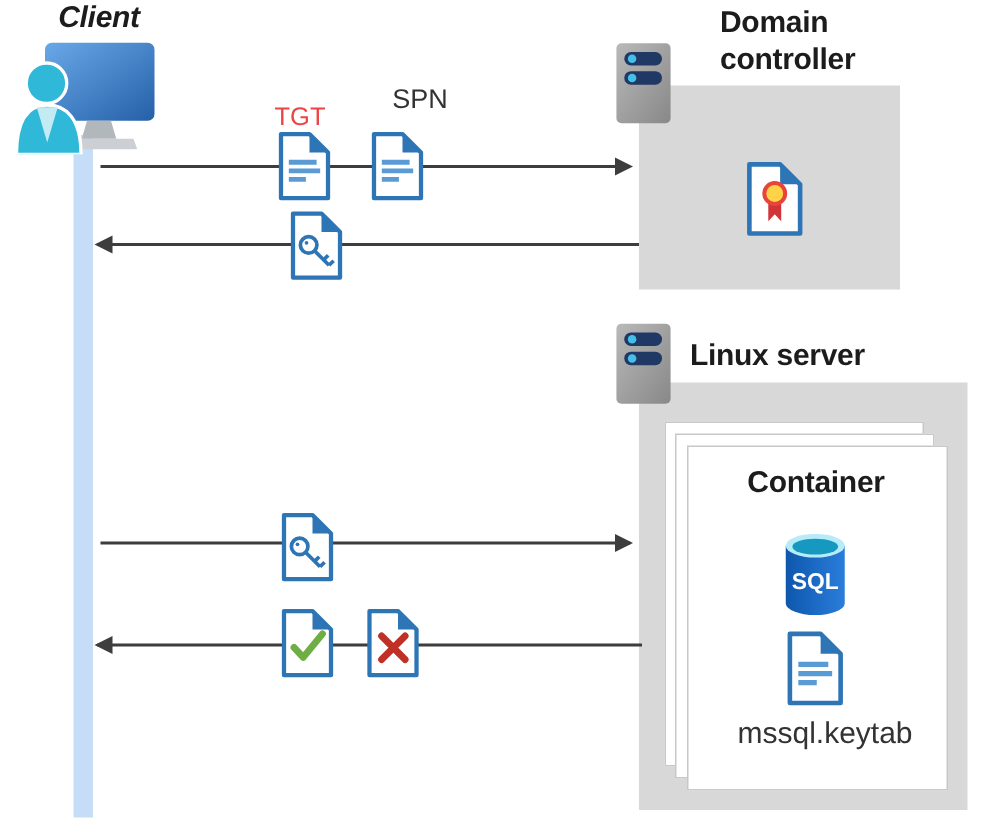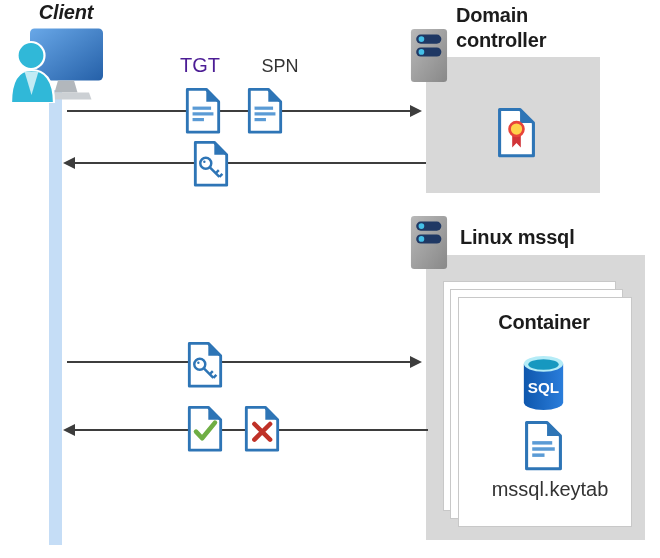--- a/index.html
+++ b/index.html
@@ -34,29 +34,29 @@
 
   
   .doc { z-index:4; }
   .doc svg { display:block; width:100%; height:auto; }
   .doc-tgt  { left:184px; top:87px;  width:38px; }
   .doc-spn  { left:246px; top:87px;  width:38px; }
   .doc-key1 { left:192px; top:140px; width:38px; }
   .doc-key2 { left:186px; top:341px; width:38px; }
   .doc-ok   { left:186px; top:405px; width:38px; }
   .doc-deny { left:243px; top:405px; width:38px; }
-  .tgt-label { left:172px; top:54px; width:56px; font-size:20px; color:#4c1d95; }
+  .tgt-label { left:172px; top:68px; width:56px; font-size:17px; color:#ef4444; }
   .spn-label { left:252px; top:56px; width:56px; font-size:18px; color:#333; }
   .caption   { left:132px; top:465px; width:200px; font-size:19px; color:#404040; }
 
   
   .panel { background:#d8d8d8; z-index:0; }
   .dc-panel { left:426px; top:57px; width:174px; height:136px; }
   .dc-server { left:410px; top:27px; width:38px; height:57px; z-index:3; }
-  .dc-label { left:456px; top:3px; width:150px; font-size:20px; line-height:25px; z-index:5; }
+  .dc-label { left:480px; top:3px; width:150px; font-size:20px; line-height:25px; z-index:5; }
   .cert-doc { left:496px; top:107px; width:41px; z-index:1; }
 
   
   .lx-panel { left:426px; top:255px; width:219px; height:285px; }
   .lx-server { left:410px; top:214px; width:38px; height:57px; z-index:3; }
   .lx-label { left:460px; top:226px; width:185px; font-size:20px; z-index:5; }
   .card { background:#ffffff; border:1px solid #c8c8c8; width:171px; height:228px; }
   .card-back  { left:443px; top:281px; z-index:1; }
   .card-mid   { left:450px; top:289px; z-index:2; }
   .card-front { left:458px; top:297px; width:172px; z-index:3; }
@@ -169,21 +169,21 @@
       <circle cx="20" cy="21.5" r="6.8" fill="#ffd24a" stroke="#e8443a" stroke-width="2.6"></circle>
     </svg>
   </div>
 
   <div class="abs panel lx-panel"></div>
   <div class="abs server-icon lx-server">
     <svg viewBox="0 0 40 58">
         <use href="#srvBody"></use>
       </svg>
   </div>
-  <div class="abs label bold lx-label">Linux mssql</div>
+  <div class="abs label bold lx-label">Linux server</div>
 
   <div class="abs card card-back"></div>
   <div class="abs card card-mid"></div>
   <div class="abs card card-front"></div>
   <div class="abs sql-icon">
     <svg viewBox="0 0 44 58">
       <path d="M2 9 V48 A20 8 0 0 0 42 48 V9 Z" fill="url(#sqlGrad)"></path>
       <ellipse cx="22" cy="9" rx="20" ry="8" fill="#b5ecf7"></ellipse>
       <ellipse cx="22" cy="9.6" rx="15.5" ry="5.4" fill="#1798c0"></ellipse>
       <text x="22" y="38.5" text-anchor="middle" font-family="Liberation Sans, sans-serif" font-size="15.5" font-weight="bold" fill="#ffffff">SQL</text>

